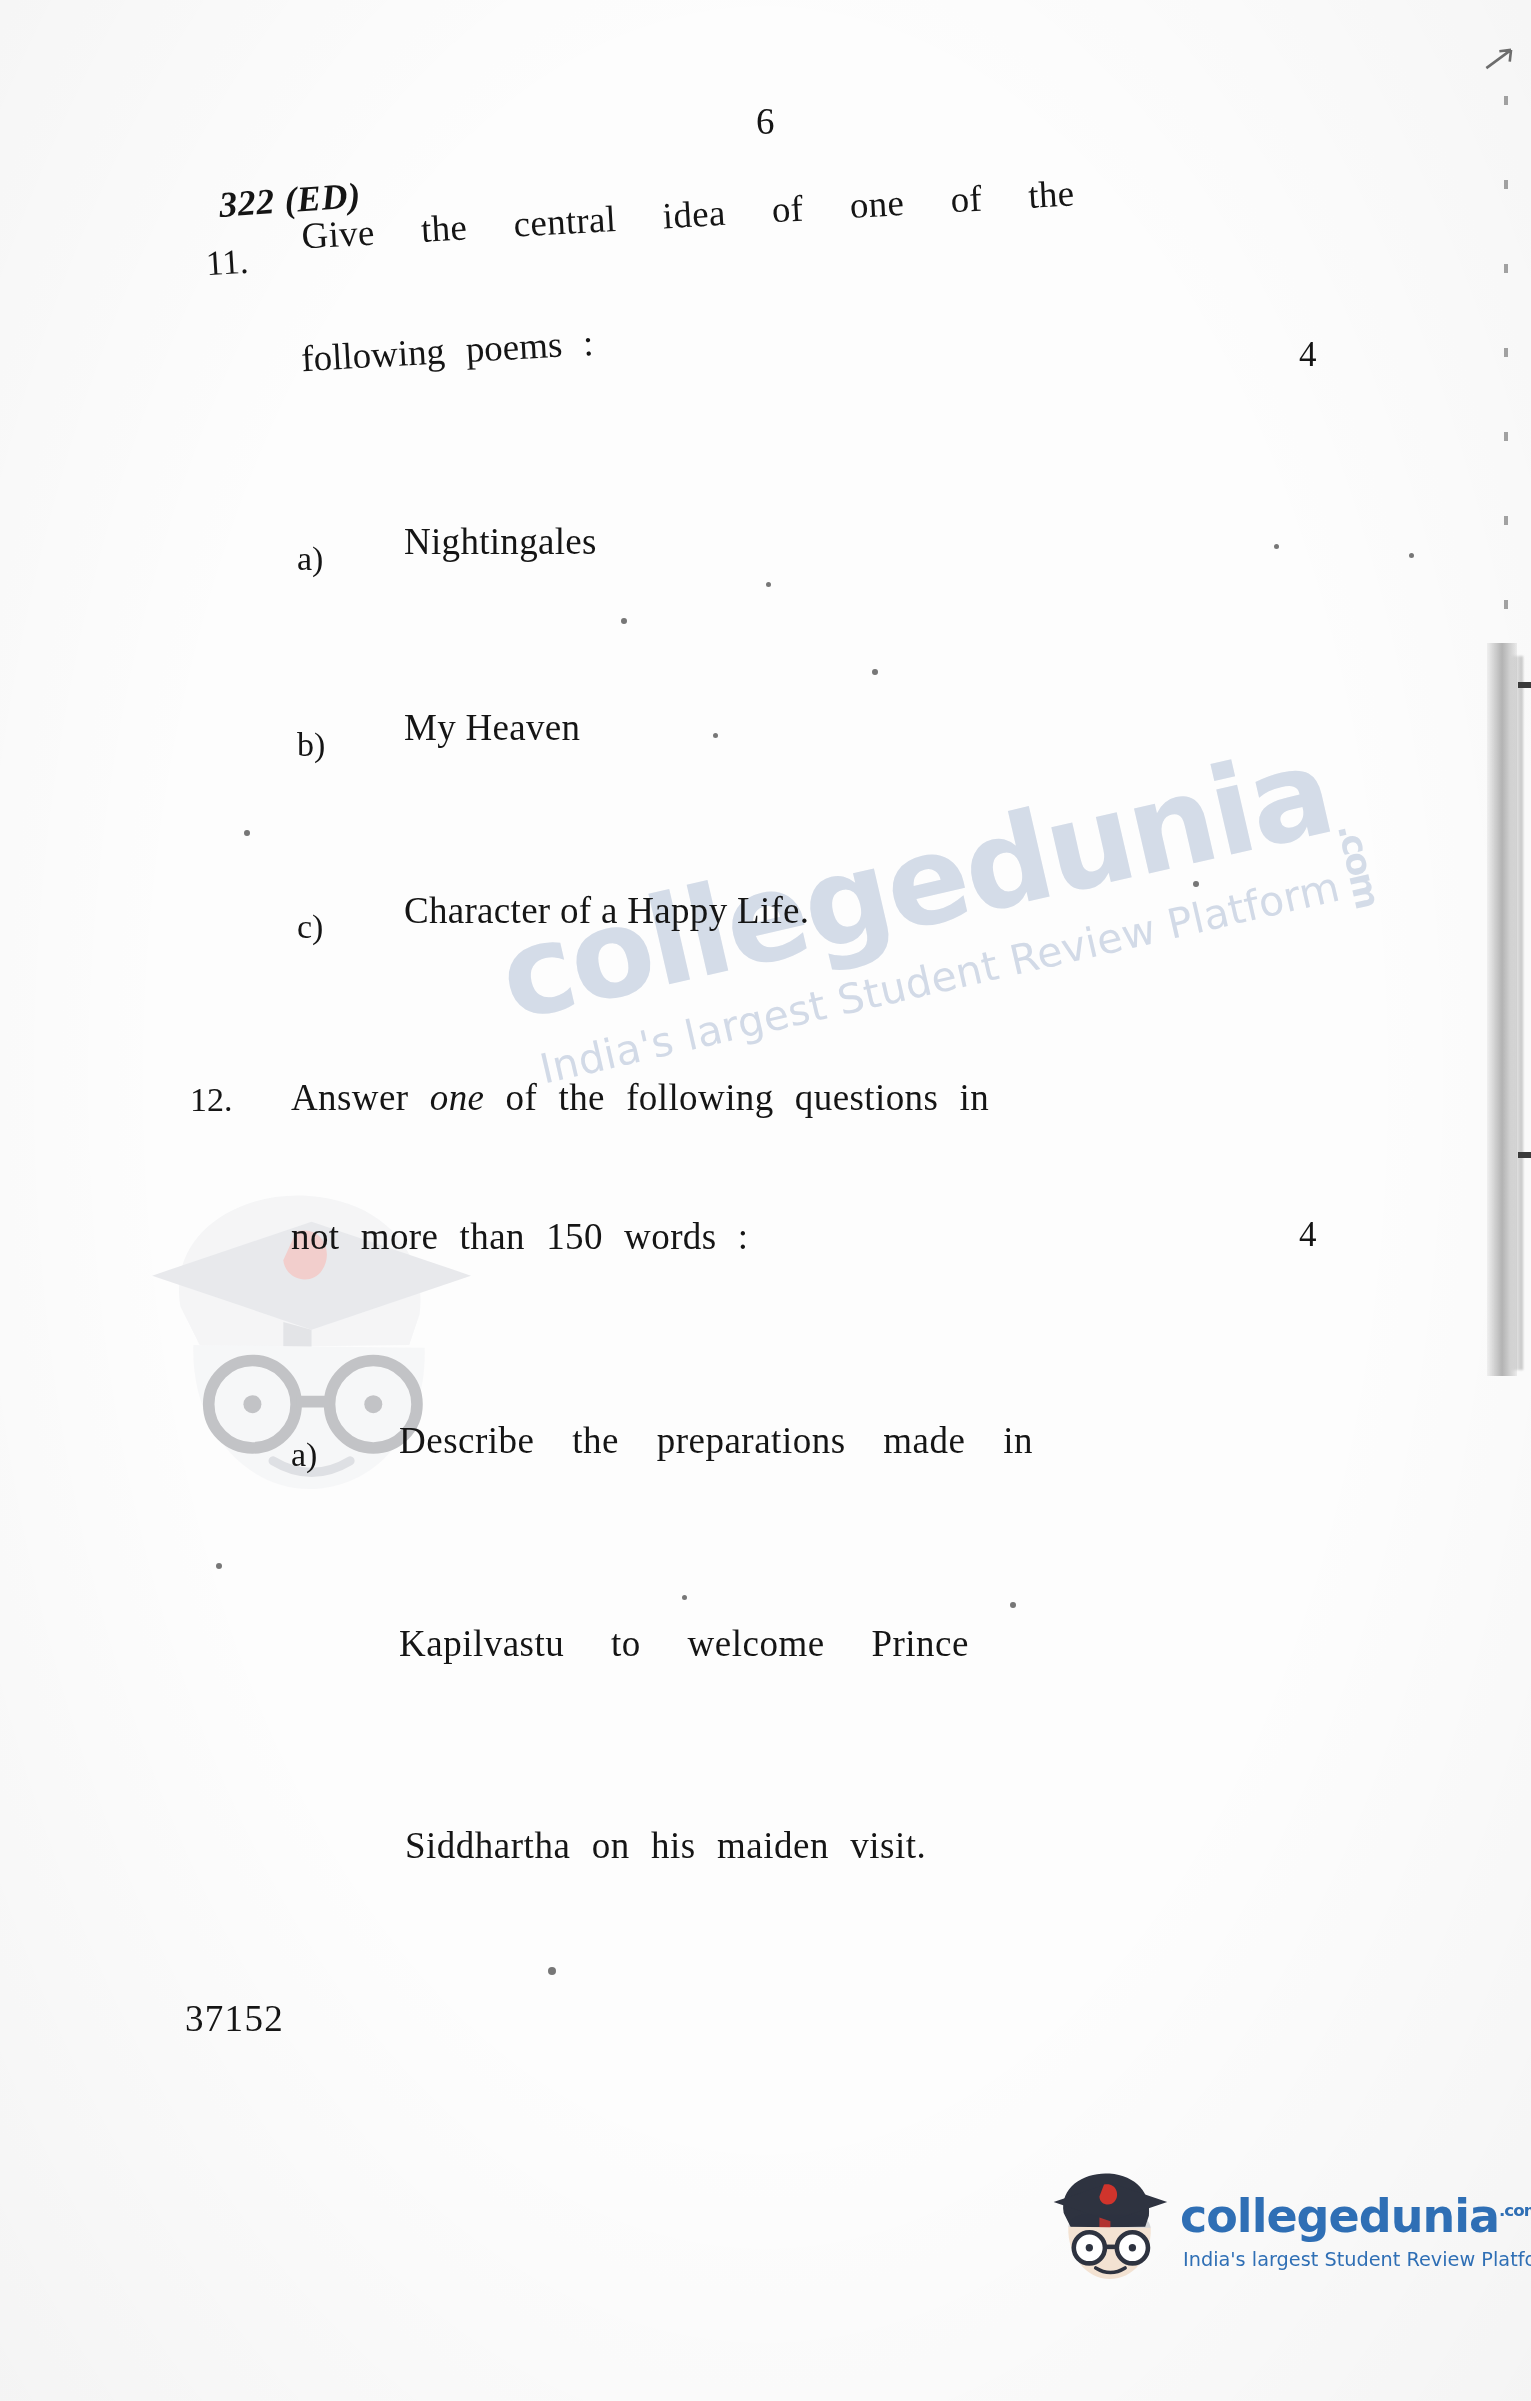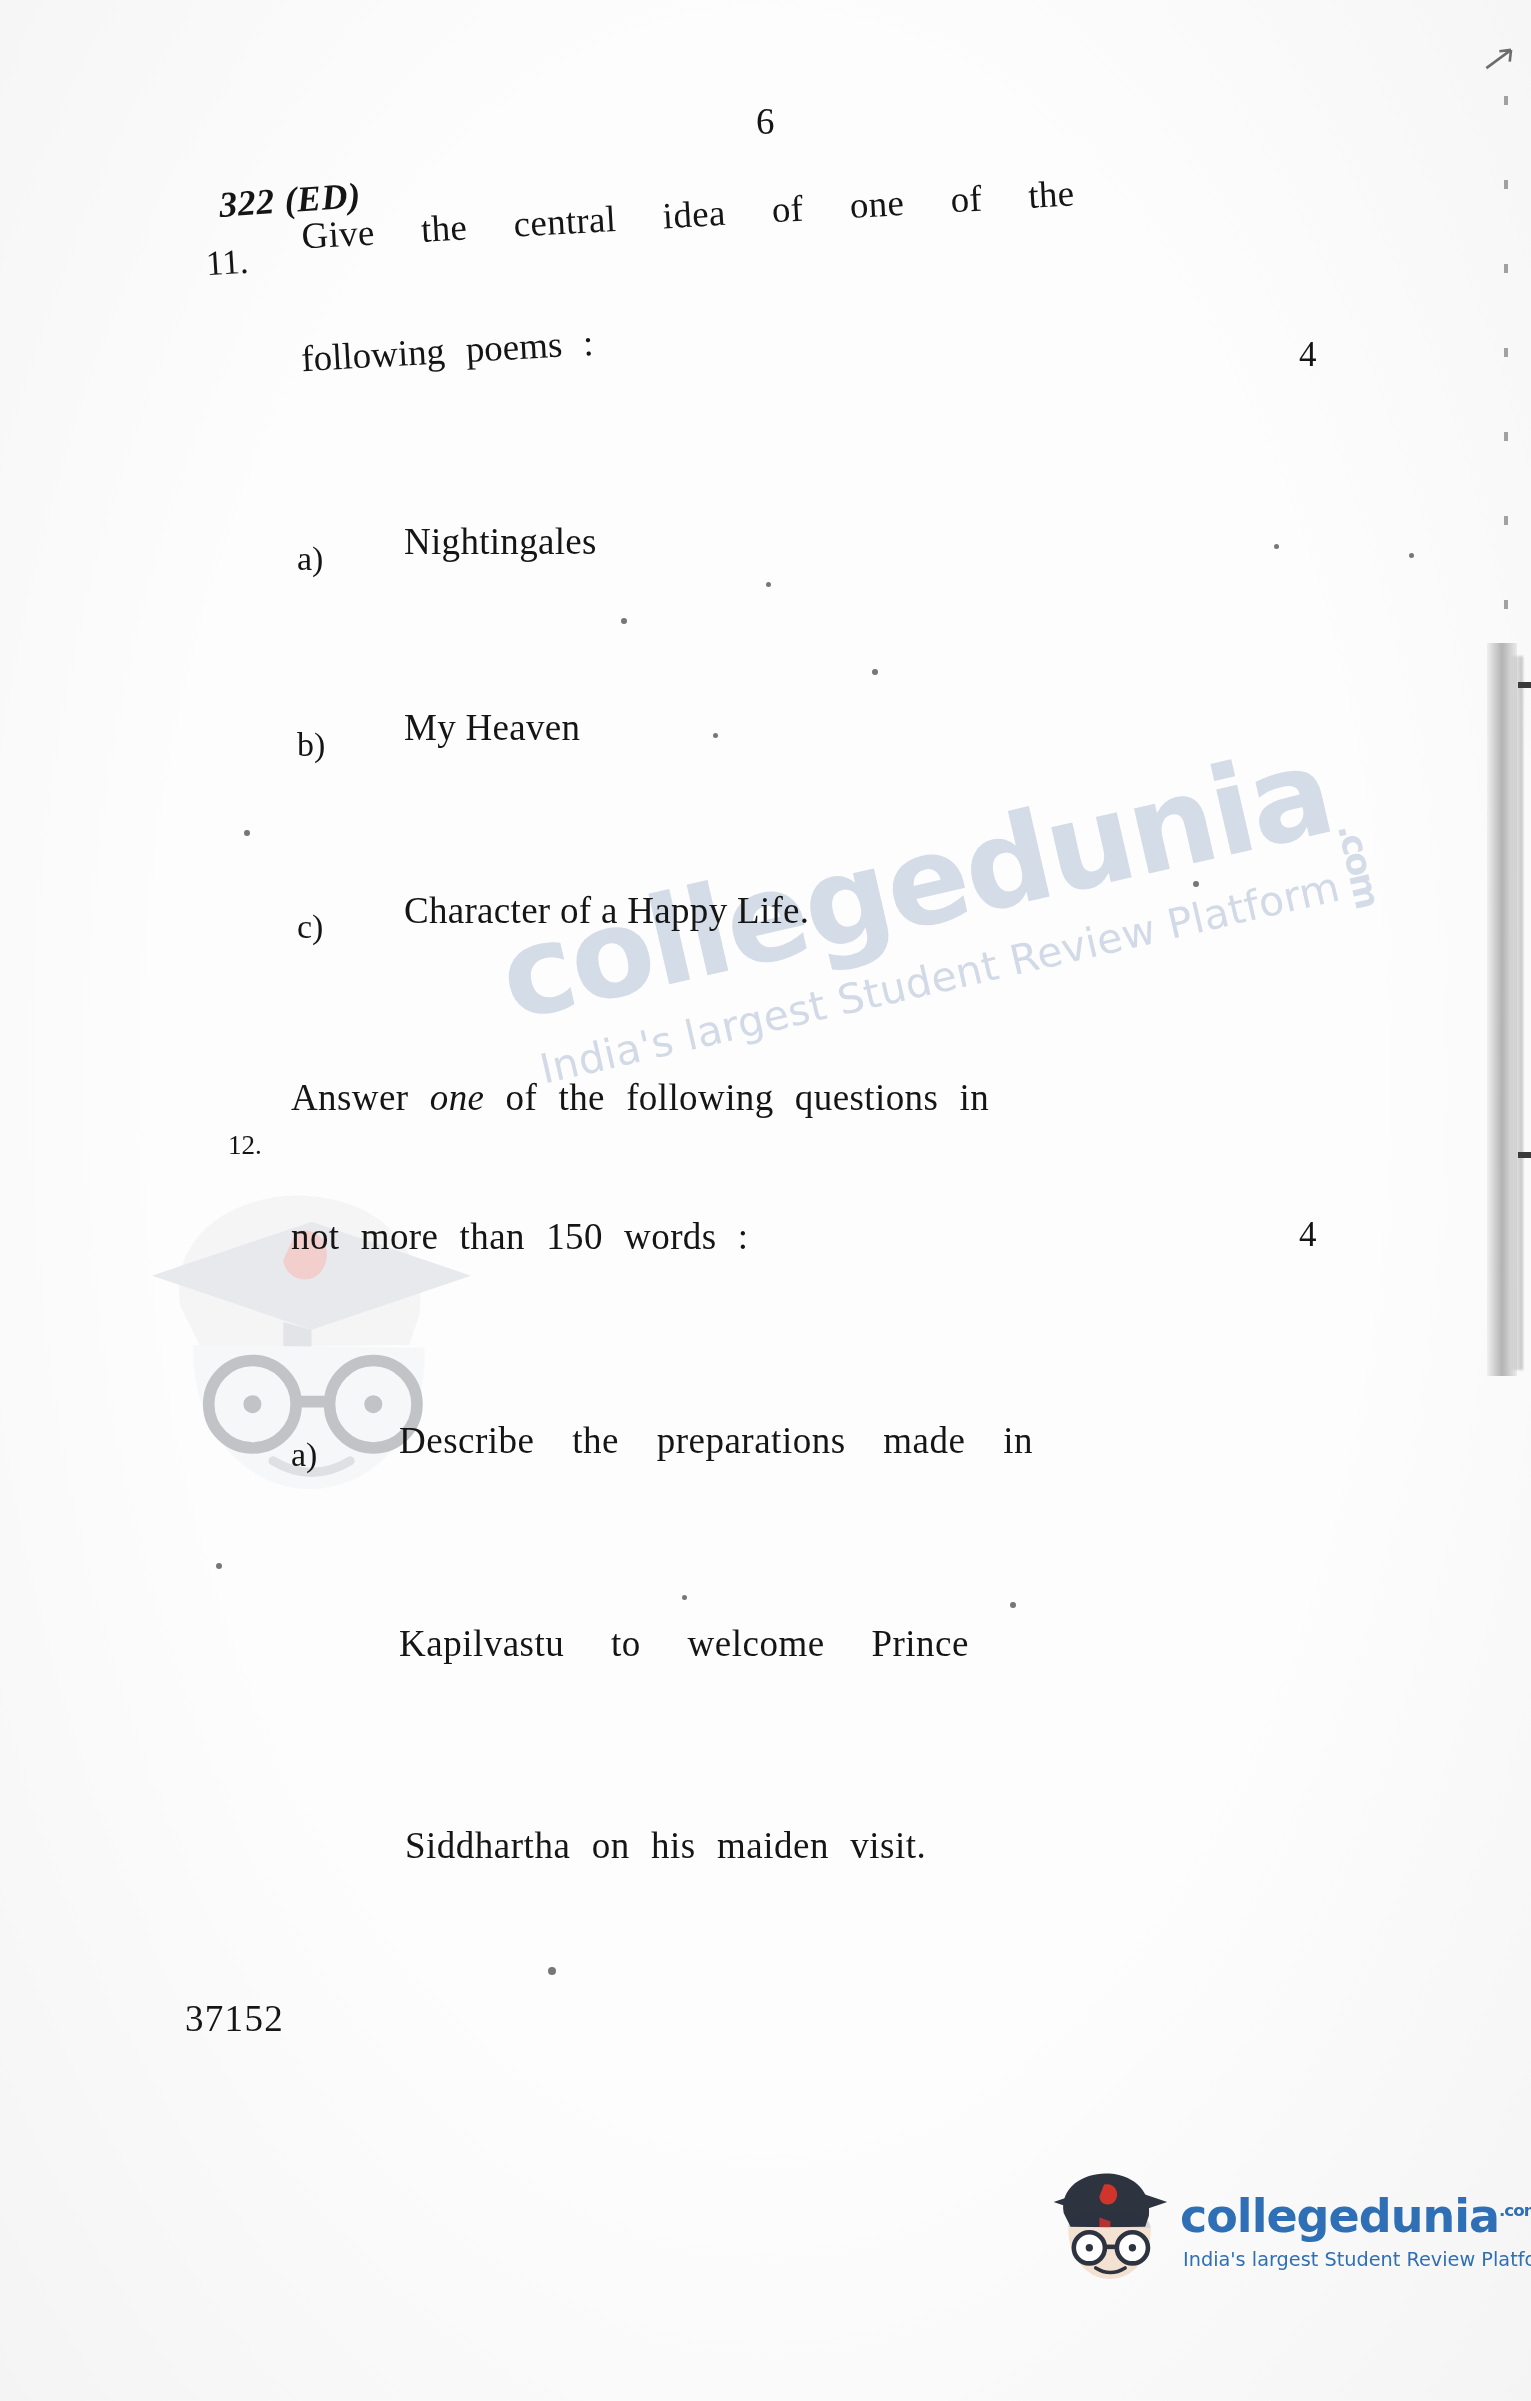--- a/index.html
+++ b/index.html
@@ -148,21 +148,21 @@
   .opt-a-label { left: 297px; top: 540px; font-size: 34px; }
   .opt-a-text  { left: 404px; top: 520px; font-size: 37px; letter-spacing: 0.3px; }
 
   .opt-b-label { left: 297px; top: 726px; font-size: 34px; }
   .opt-b-text  { left: 404px; top: 706px; font-size: 37px; letter-spacing: 0.3px; }
 
   .opt-c-label { left: 297px; top: 908px; font-size: 34px; }
   .opt-c-text  { left: 404px; top: 889px; font-size: 37px; letter-spacing: 0.3px; }
 
   
-  .q12-num  { left: 190px; top: 1130px; font-size: 27px; margin-left: 38px; }
+  .q12-num  { left: 190px; top: 1081px; font-size: 34px; }
   .q12-line1 { left: 291px; top: 1076px; font-size: 37px; letter-spacing: 0.4px; }
   .q12-line1 em { }
   .q12-line2 { left: 291px; top: 1215px; font-size: 37px; letter-spacing: 0.4px; text-align: right; }
   .marks-12 { left: 1299px; top: 1215px; font-size: 35px; }
 
   .q12a-label { left: 291px; top: 1436px; font-size: 34px; }
   .q12a-l1 { left: 399px; top: 1419px; font-size: 37px; letter-spacing: 0.5px; }
   .q12a-l2 { left: 399px; top: 1622px; font-size: 37px; letter-spacing: 0.5px; }
   .q12a-l3 { left: 405px; top: 1824px; font-size: 37px; letter-spacing: 0.5px; }
 

